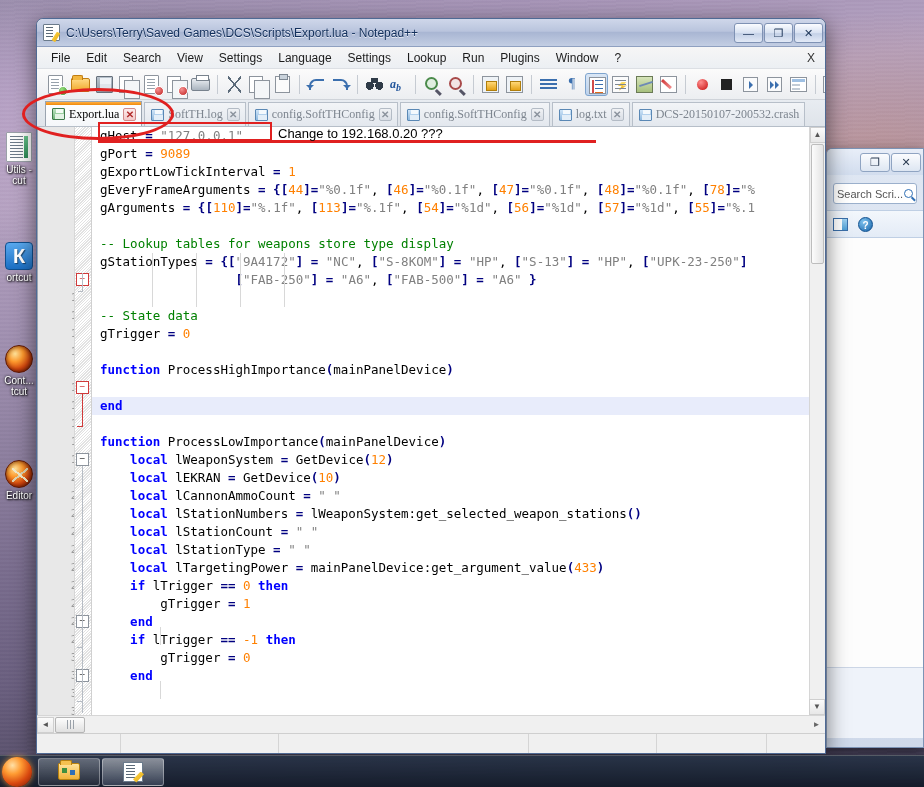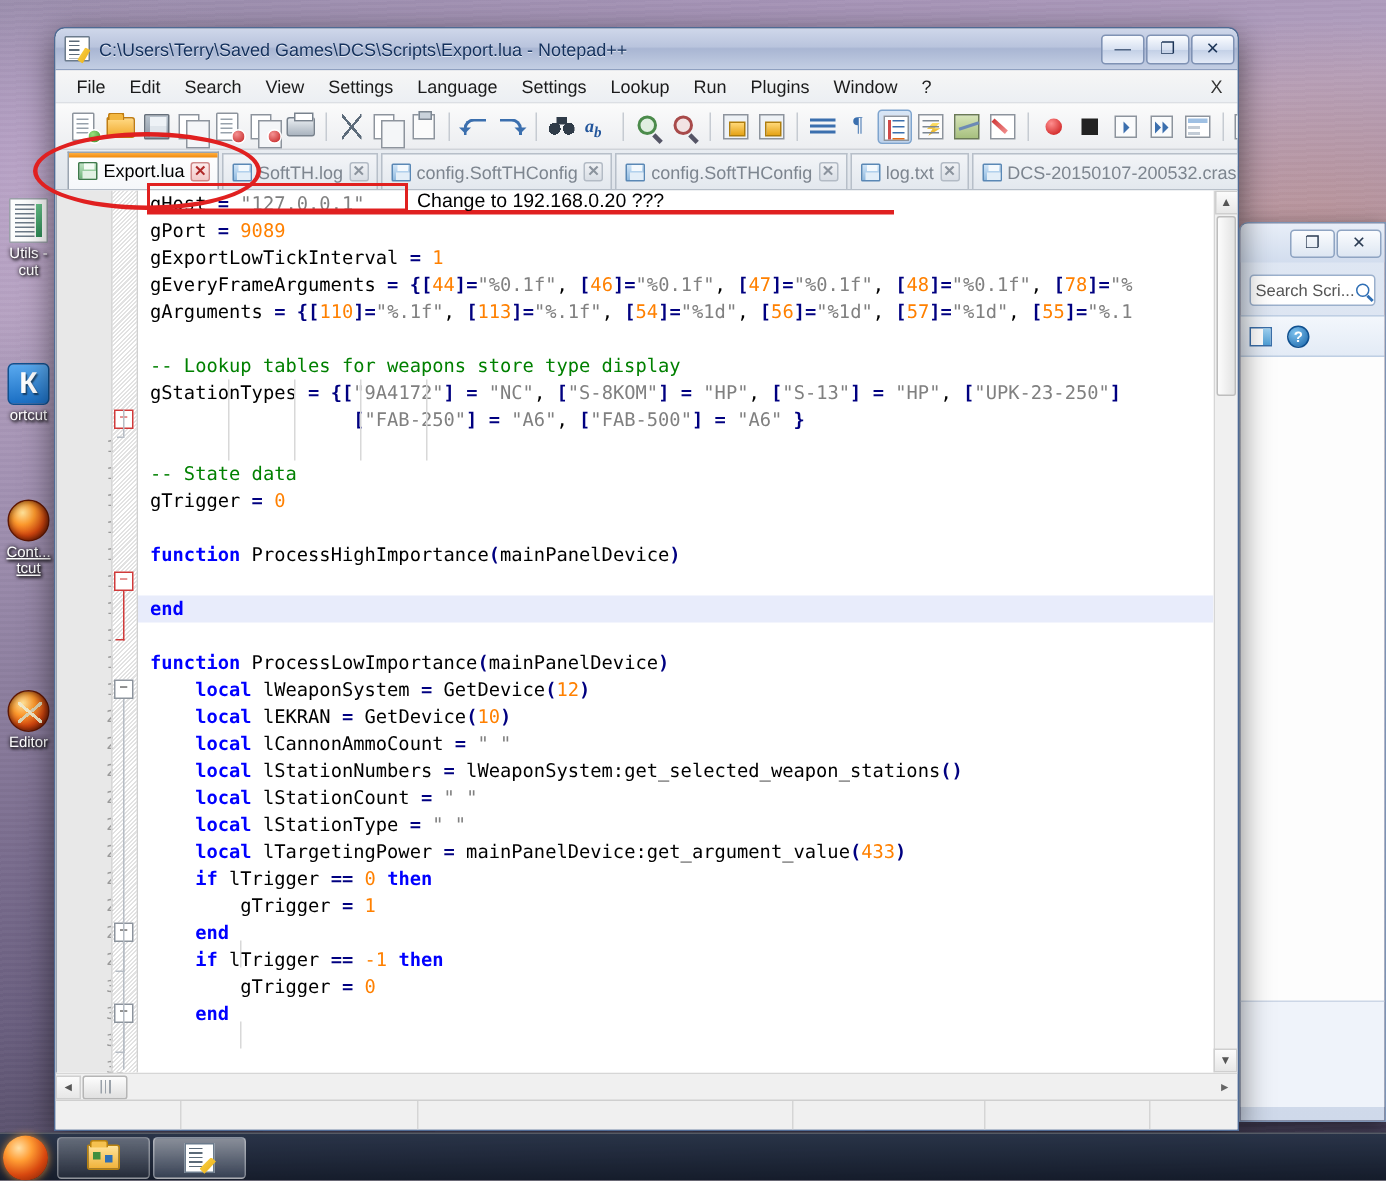--- a/index.html
+++ b/index.html
@@ -276,21 +276,21 @@
     background:linear-gradient(#e8ecf1,#dfe4ea);
     border-bottom:1px solid #b6bec8;
     display:flex;align-items:flex-end;padding-left:8px;overflow:hidden;
     font-size:12px;
   }
   .tab{
     height:24px;display:flex;align-items:center;gap:4px;
     padding:0 5px 0 6px;margin-right:2px;flex:0 0 auto;
     background:linear-gradient(#f2f4f7,#e3e8ee);
     border:1px solid #b7bfc9;border-bottom:none;white-space:nowrap;
-    color:#7d858f;position:relative;
+    color:#7d858f;position:relative;font-family:Liberation Serif, serif;
   }
   .tab.active{
     background:linear-gradient(#ffffff,#f5f7fa);
     color:#000;height:25px;border-color:#9aa4b0;
   }
   .tab.active::before{
     content:"";position:absolute;left:0;right:0;top:0;height:3px;
     background:linear-gradient(#ffae40,#f08a0c);
   }
   .tdisk{
@@ -437,21 +437,21 @@
 <div id="desktop"></div>
 
 <div class="desk-icon" style="top:132px;">
   <span class="glyph ic-doc"></span>
   <span>Utils - cut</span>
 </div>
 <div class="desk-icon" style="top:242px;">
   <span class="glyph ic-blue">К</span>
   <span>ortcut</span>
 </div>
-<div class="desk-icon" style="top:333px;text-decoration:underline;">
+<div class="desk-icon" style="top:345px;">
   <span class="glyph ic-orb"></span>
   <span>Cont... tcut</span>
 </div>
 <div class="desk-icon" style="top:460px;">
   <span class="glyph ic-orb tool"></span>
   <span>Editor</span>
 </div>
 
 <div id="bg-explorer">
   <div class="xtitle">

